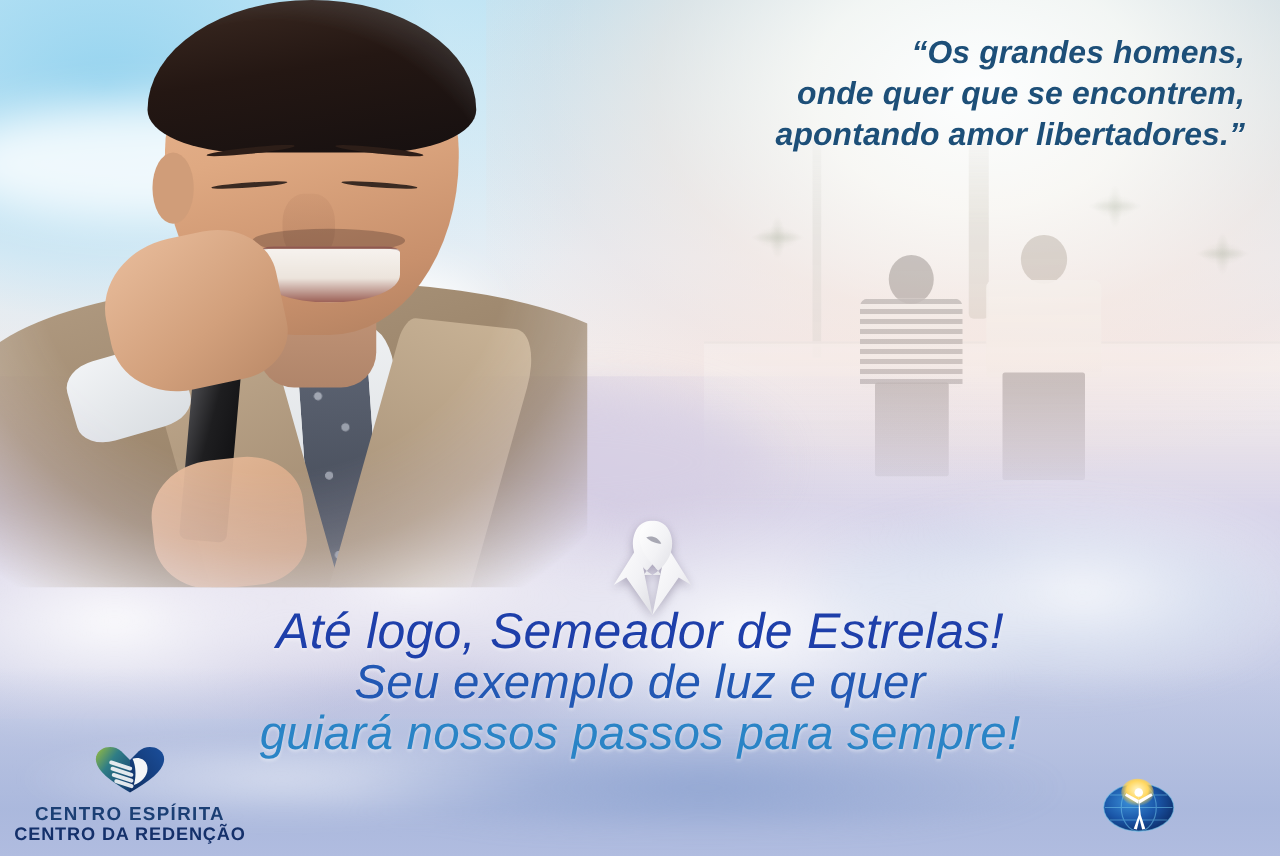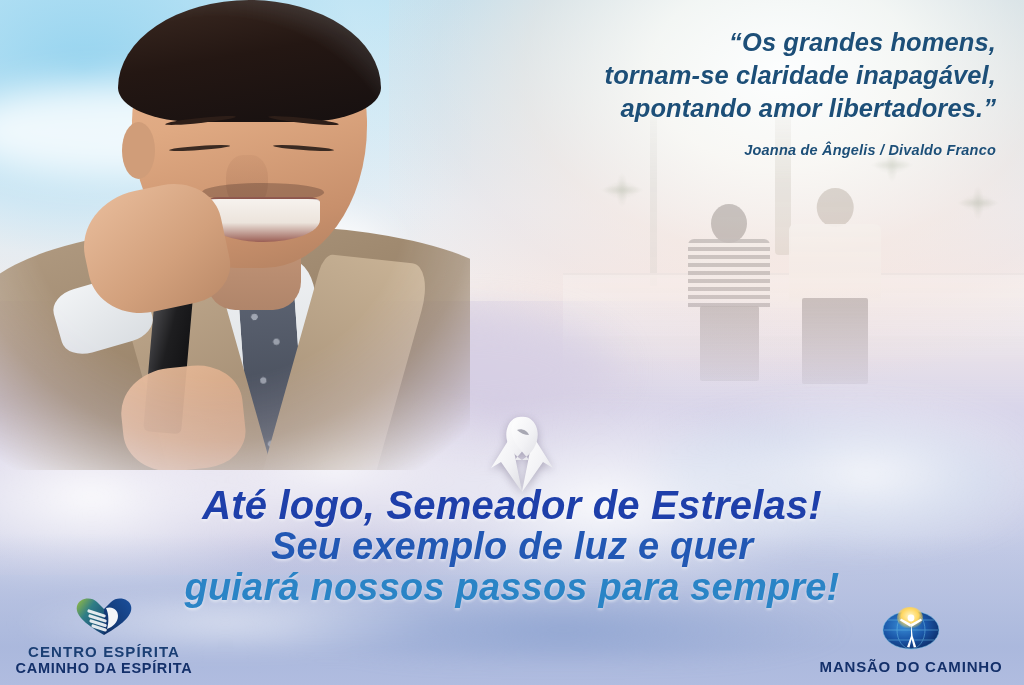--- a/index.html
+++ b/index.html
@@ -372,21 +372,21 @@
 
   
   .headline {
     position: absolute;
     left: 0; right: 0;
     top: 484px;
     text-align: center;
   }
   .headline .hl {
     font-style: italic;
-    font-weight: bold;
+    font-weight: normal;
     letter-spacing: 0.2px;
     line-height: 1.06;
     text-shadow: 0 2px 3px rgba(255,255,255,0.45);
   }
   .hl-1 { font-size: 40px; color: #1e3faa; }
   .hl-2 { font-size: 38px; color: #2258b4; }
   .hl-3 { font-size: 38px; color: #2a84c6; }
 
   
   .logo-left {
@@ -477,23 +477,22 @@
     <div class="p-mouth"></div>
     <div class="p-mic-head"></div>
     <div class="p-mic-body"></div>
     <div class="p-cuff"></div>
     <div class="p-hand"></div>
     <div class="p-hand2"></div>
   </div>
 
   <div class="quote">
     <div class="qline">“Os grandes homens,</div>
-    <div class="qline">tornam-se claridade inapagável,</div>
+    <div class="qline">onde quer que se encontrem,</div>
     <div class="qline">apontando amor libertadores.”</div>
-    <div class="qattr">Joanna de Ângelis / Divaldo Franco</div>
   </div>
 
   <div class="ribbon-wrap">
     <svg viewBox="0 0 70 84" width="70" height="84" aria-hidden="true">
       <defs>
         <linearGradient id="rg" x1="0" y1="0" x2="1" y2="1">
           <stop offset="0%" stop-color="#ffffff"></stop>
           <stop offset="55%" stop-color="#f2f2f5"></stop>
           <stop offset="100%" stop-color="#dedee4"></stop>
         </linearGradient>
@@ -533,21 +532,21 @@
         <g fill="#f3f6f8" opacity="0.92">
           <rect x="15" y="13" width="19" height="3.1" rx="1.5" transform="rotate(18 15 13)"></rect>
           <rect x="16" y="18" width="19" height="3.1" rx="1.5" transform="rotate(18 16 18)"></rect>
           <rect x="17" y="23" width="18" height="3.1" rx="1.5" transform="rotate(18 17 23)"></rect>
           <rect x="19" y="28" width="16" height="3.1" rx="1.5" transform="rotate(18 19 28)"></rect>
         </g>
         <path d="M33 12 C40 10 45 14 45 20 C45 26 40 31 34 33 C36 27 36 18 33 12 Z" fill="#ffffff" opacity="0.95"></path>
       </svg>
     </span>
     <div class="logo-l1">CENTRO ESPÍRITA</div>
-    <div class="logo-l2">CAMINHO DA ESPÍRITA</div>
+    <div class="logo-l2">CENTRO DA REDENÇÃO</div>
   </div>
 
   <div class="logo-right">
     <span class="logo-mark">
       <svg viewBox="0 0 64 46" width="64" height="46" aria-hidden="true">
         <defs>
           <radialGradient id="gl" cx="38%" cy="38%" r="70%">
             <stop offset="0%" stop-color="#3a8fd8"></stop>
             <stop offset="55%" stop-color="#1a56a8"></stop>
             <stop offset="100%" stop-color="#0c2c68"></stop>
@@ -568,16 +567,15 @@
         </g>
         <ellipse cx="31" cy="13" rx="13" ry="11" fill="url(#fl)"></ellipse>
         <g fill="#ffffff">
           <circle cx="32" cy="13" r="3.4"></circle>
           <path d="M32 16 L32 31 L28 42 L30.5 42.6 L32.6 34 L34.7 42.6 L37.2 42 L33.6 31 Z"></path>
           <path d="M32 19 L22 13.5 L21 15.6 L31.6 22 Z"></path>
           <path d="M32 19 L42 13.5 L43 15.6 L32.4 22 Z"></path>
         </g>
       </svg>
     </span>
-    <div class="logo-r1">MANSÃO DO CAMINHO</div>
   </div>
 
 </div>
 
 </body></html>

